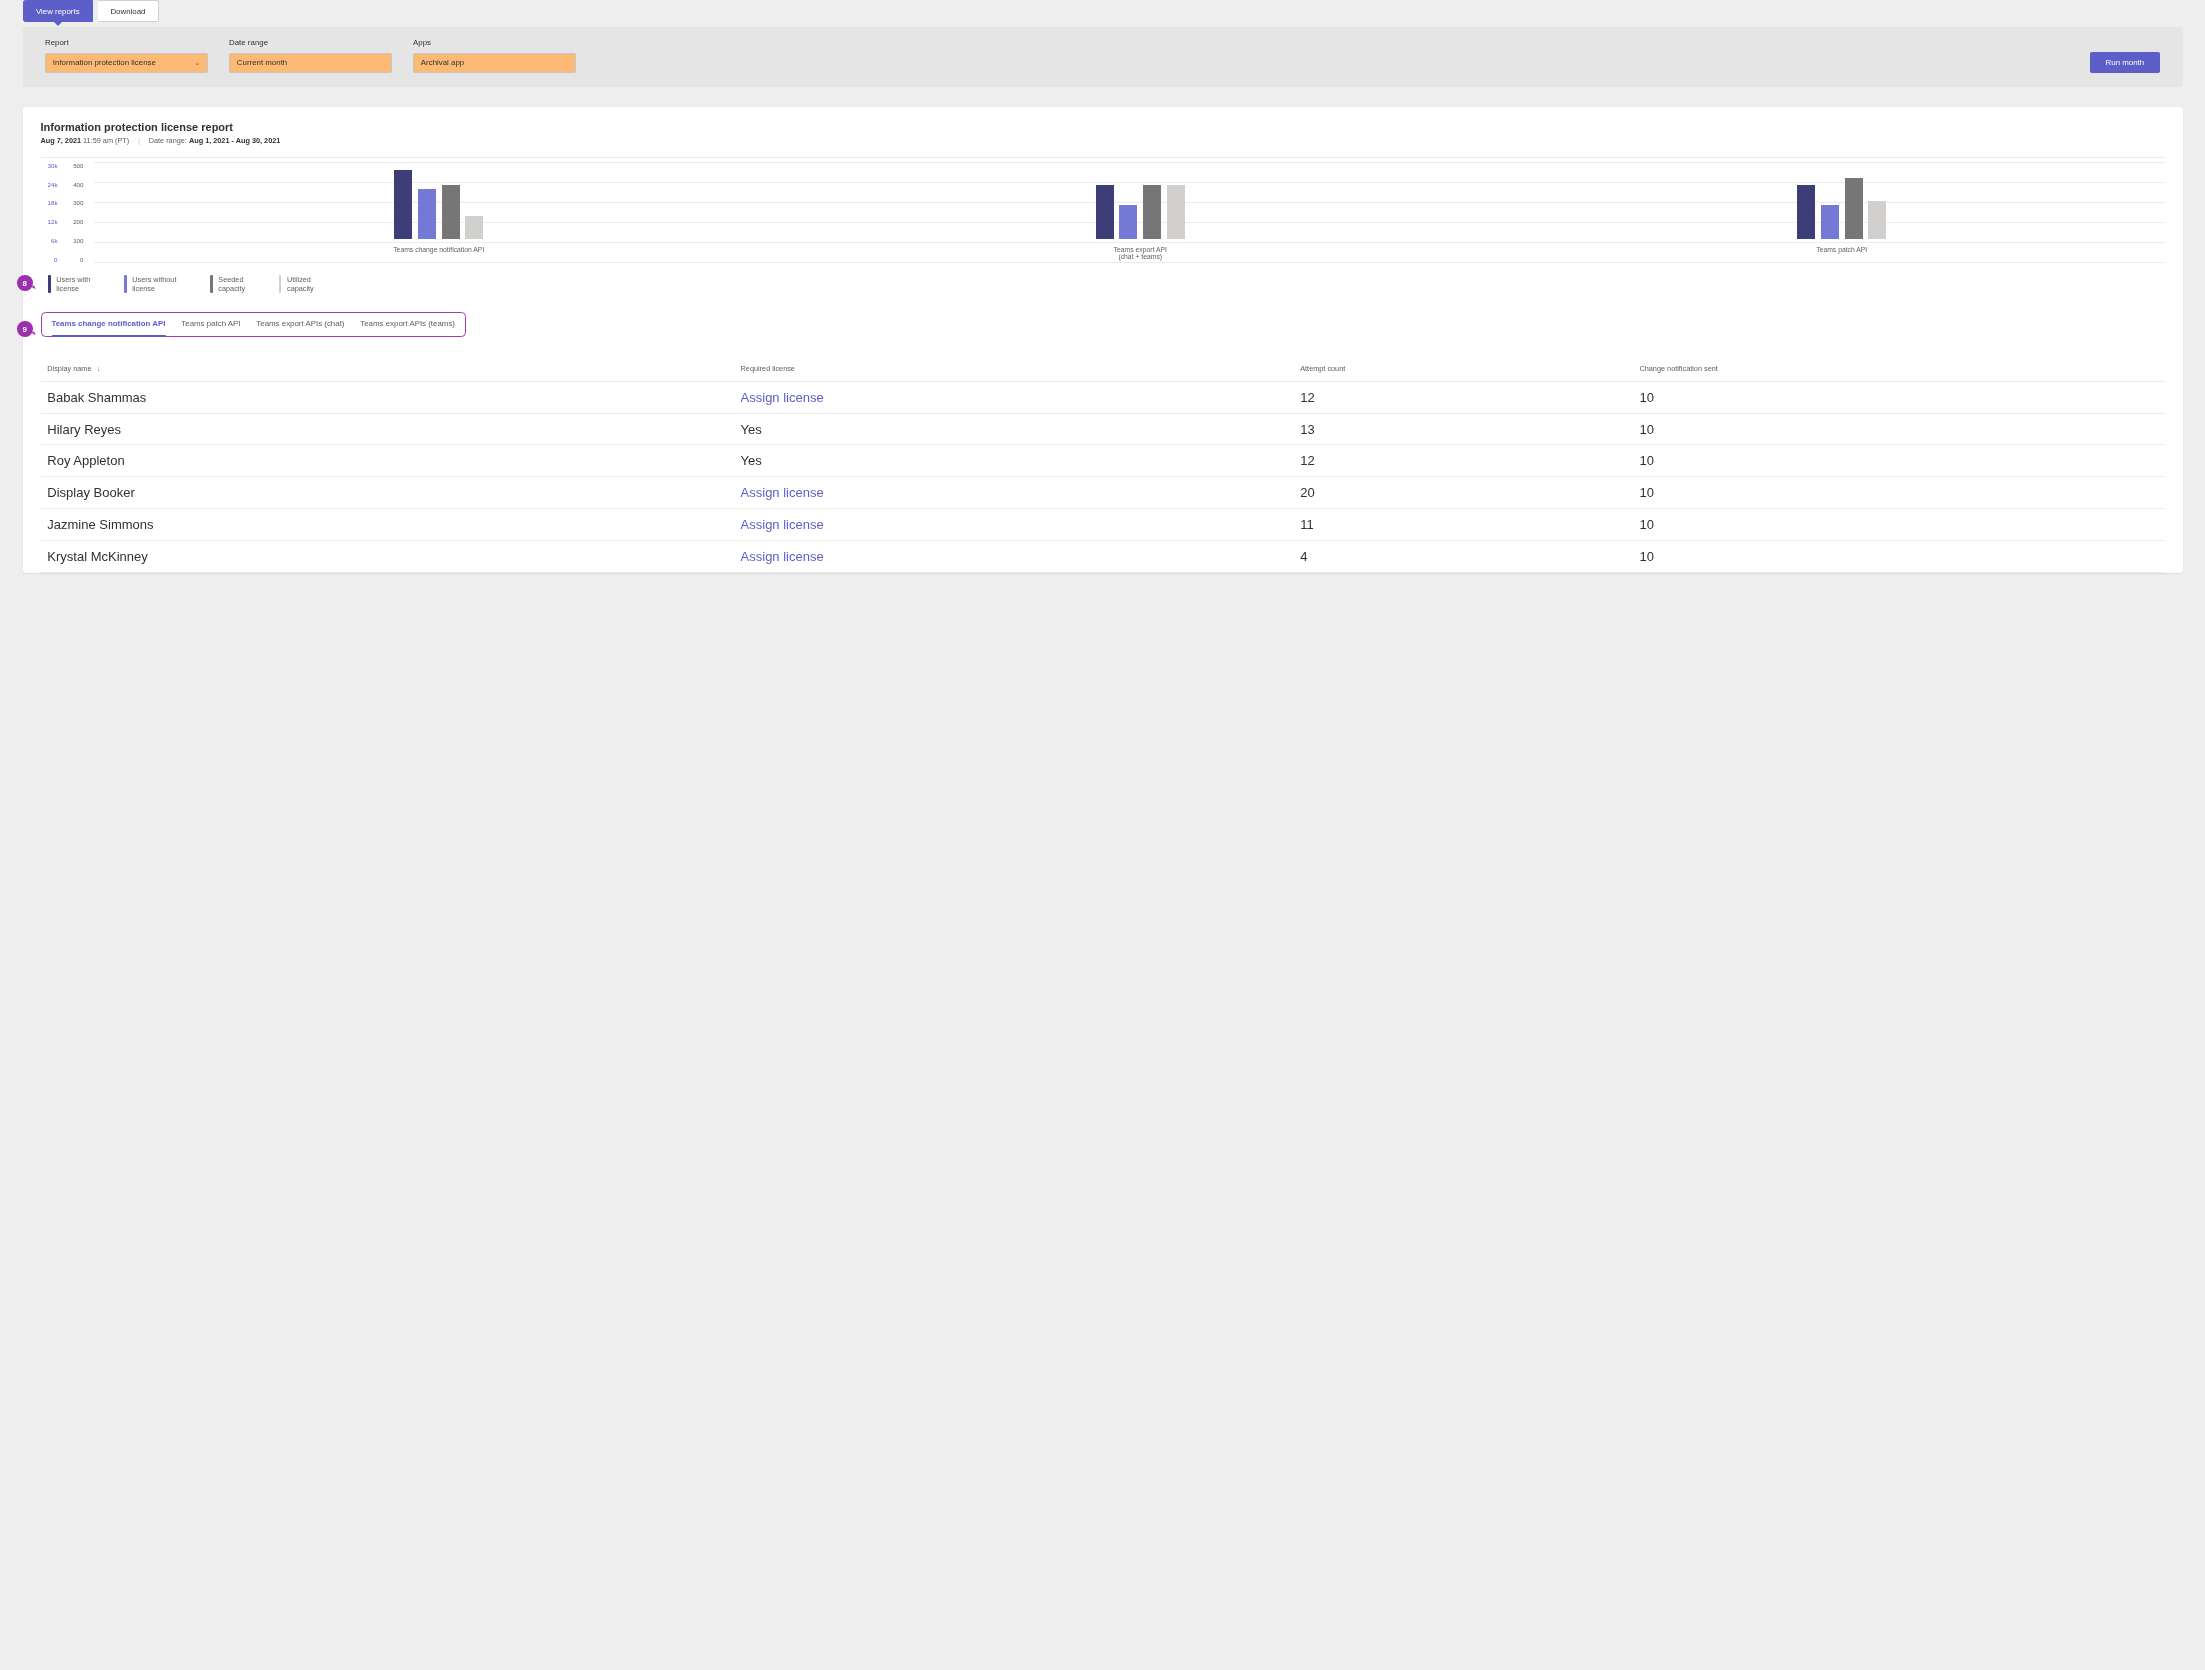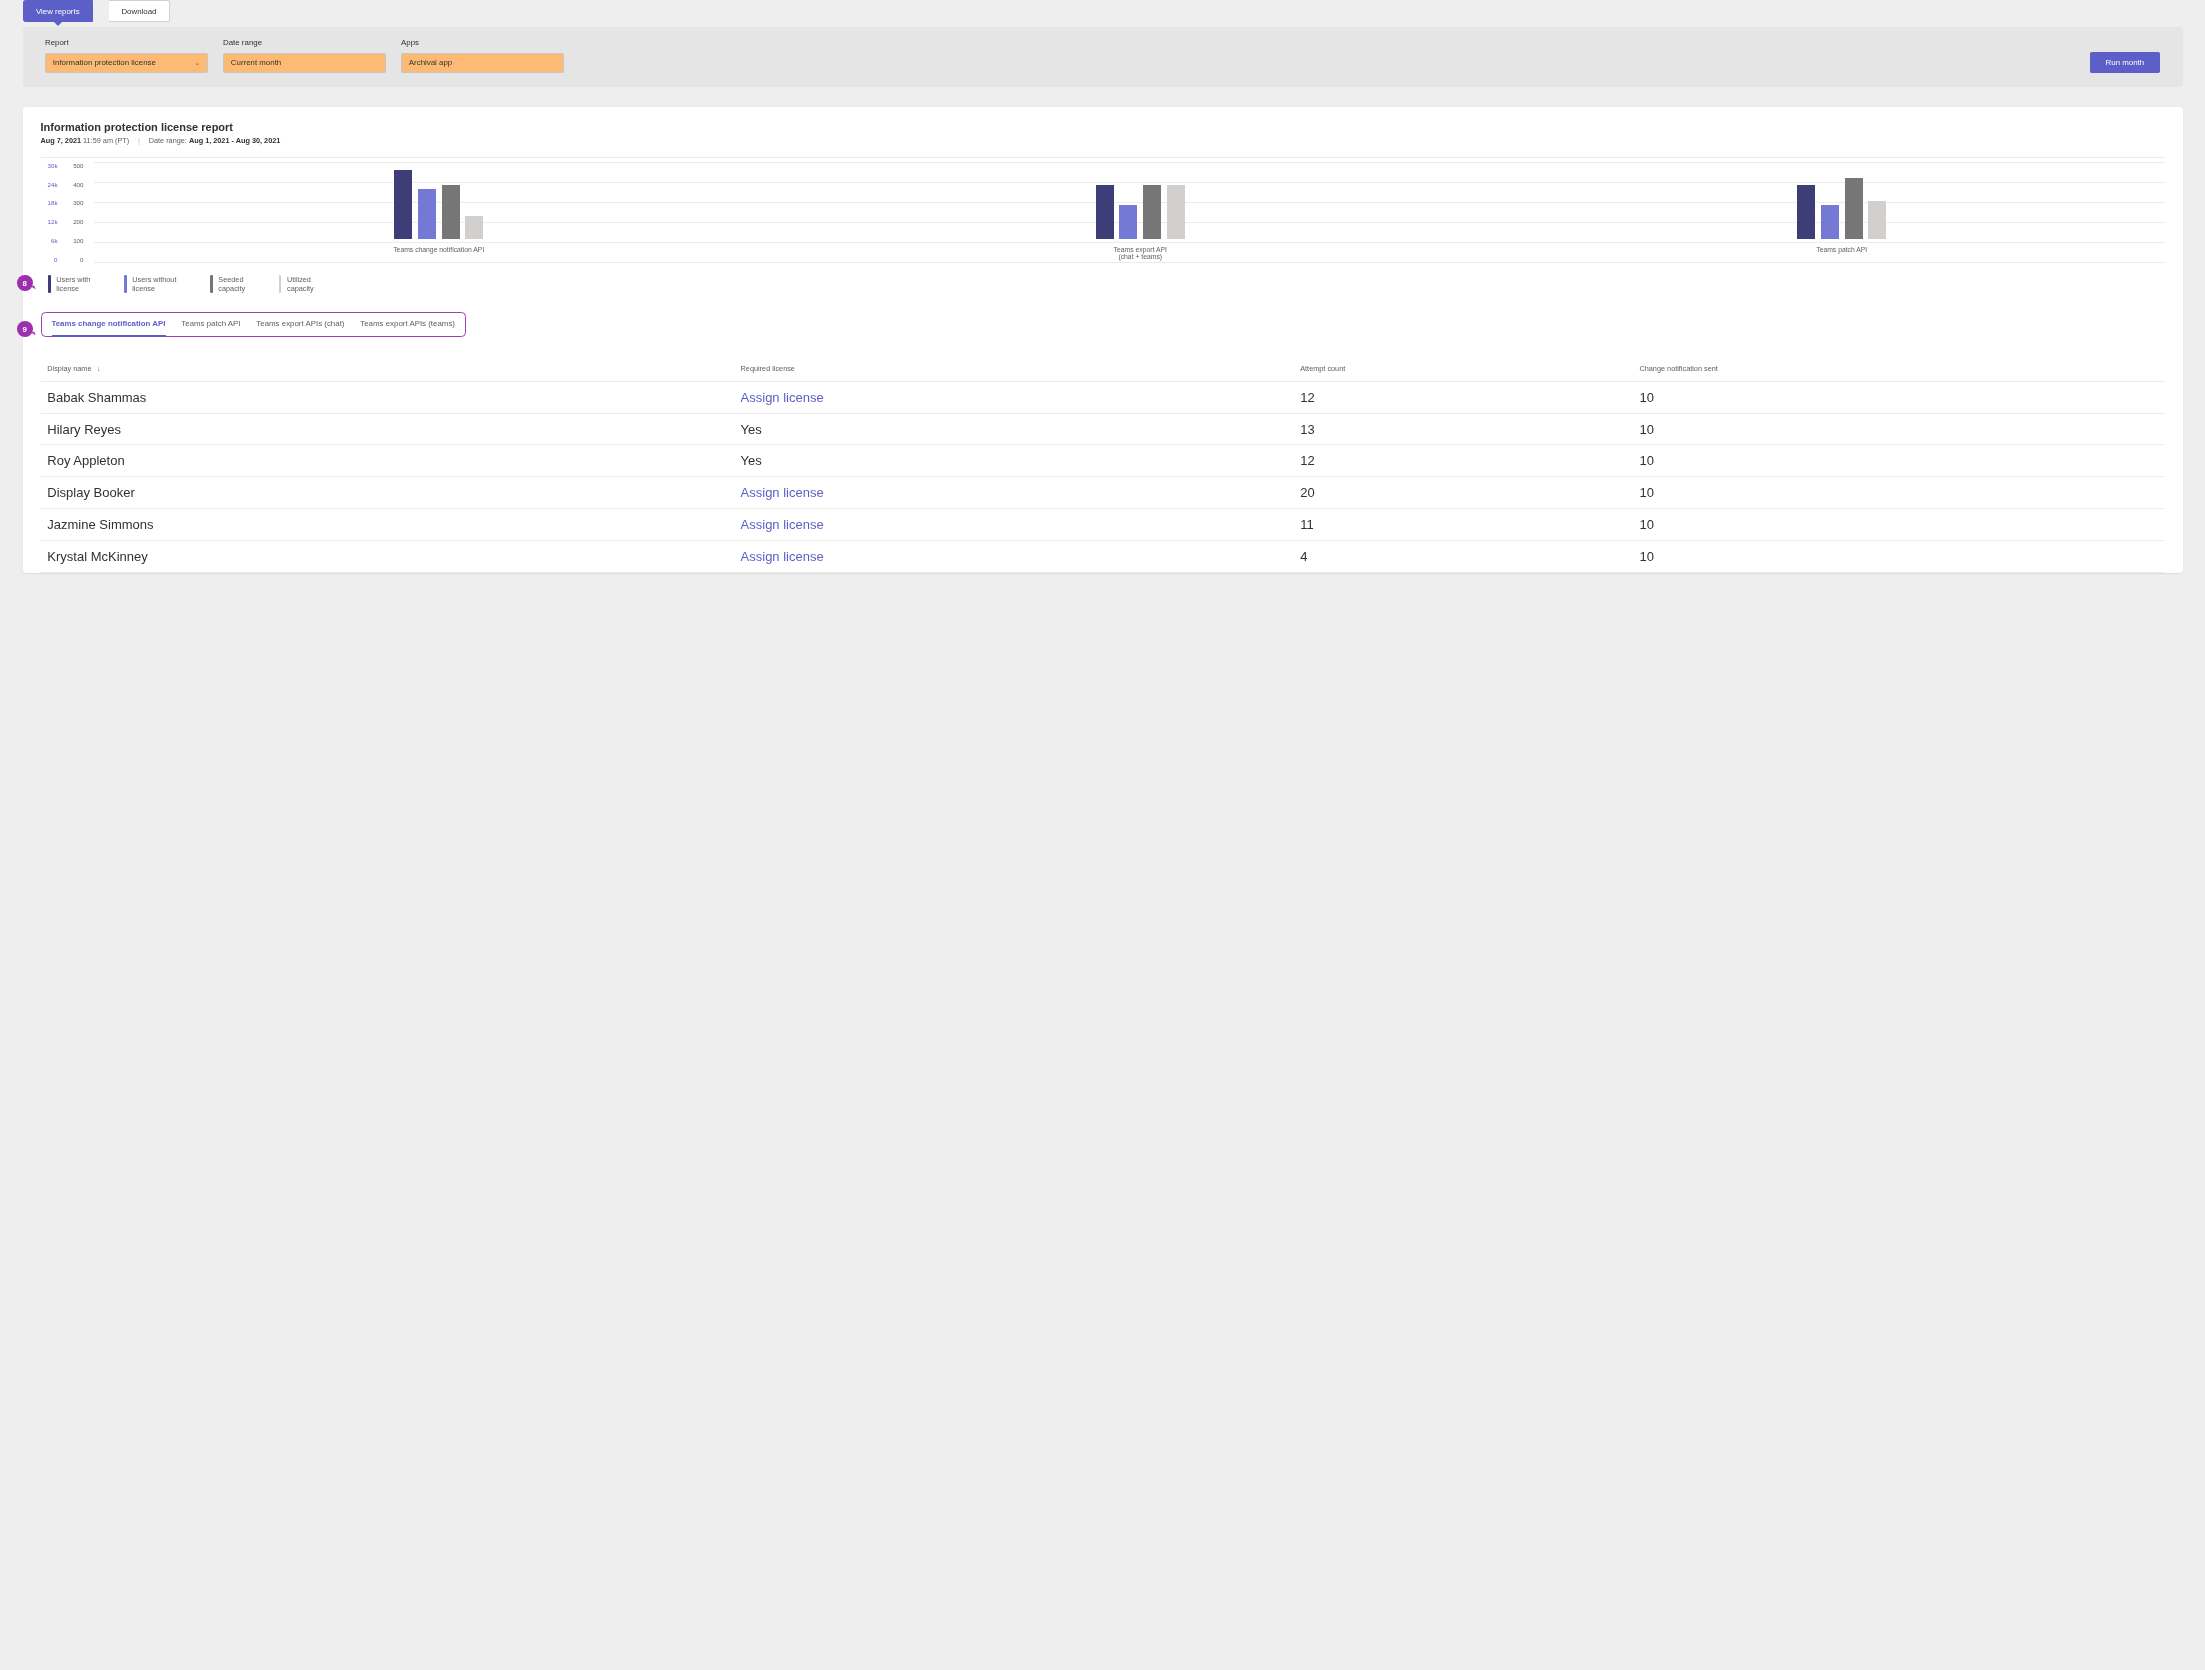--- a/index.html
+++ b/index.html
@@ -1,32 +1,32 @@
 <!DOCTYPE html>
 <html style="font-size:9px"><head>
 <meta charset="utf-8">
 <style>
   * { box-sizing: border-box; margin: 0; padding: 0; }
   body { font-family: "Segoe UI", Arial, sans-serif; background: #eeeeee; color: #323130; font-size: 7.9px; }
 
   .page { padding: 0 22.5px 22.5px 22.5px; }
 
   
-  .top-tabs { display: flex; gap: 16px; padding: 0; margin-bottom: 4.5px; }
+  .top-tabs { display: flex; gap: 5px; padding: 0; margin-bottom: 4.5px; }
   .top-tab { padding: 5.6px 12.4px; font-size: 7.9px; border: 0.6px solid #d2d0ce; background: #fff; cursor: pointer; }
   .top-tab.active { background: #5b5fc7; color: #fff; border-color: #5b5fc7; position: relative; }
   .top-tab.active::after {
     content: ""; position: absolute; bottom: -4.5px; left: 50%; transform: translateX(-50%);
     border-left: 4.5px solid transparent; border-right: 4.5px solid transparent; border-top: 4.5px solid #5b5fc7;
   }
   .top-tab:first-child { border-radius: 2.3px 0 0 2.3px; }
   .top-tab:last-child { border-radius: 0 2.3px 2.3px 0; border-left: none; }
 
   
-  .filter-bar { background: #e5e5e5; border-radius: 3.4px; padding: 11.3px 22.5px 14.6px 22.5px; display: flex; gap: 15px; align-items: flex-end; flex-wrap: wrap; }
+  .filter-bar { background: #e5e5e5; border-radius: 3.4px; padding: 11.3px 22.5px 14.6px 22.5px; display: flex; gap: 21px; align-items: flex-end; flex-wrap: wrap; }
   .filter-group { display: flex; flex-direction: column; gap: 5.6px; }
   .filter-group.report .dropdown,
   .filter-group.date .dropdown,
   .filter-group.apps .dropdown { min-width: 163px; }
   .filter-label { font-size: 7.9px; color: #323130; }
   .dropdown { background: #fdba74; border: 0.6px solid #c8c6c4; border-radius: 1.7px; padding: 4.5px 20px 4.5px 6.8px; font-size: 7.9px; position: relative; cursor: pointer; }
   .dropdown .chev { position: absolute; right: 6.8px; top: 50%; transform: translateY(-50%); font-size: 6.8px; color: #605e5c; }
   .run-btn { background: #5b5fc7; color: #fff; border: none; padding: 5.6px 15.8px; border-radius: 1.7px; font-size: 7.9px; cursor: pointer; margin-left: auto; }
 
   

